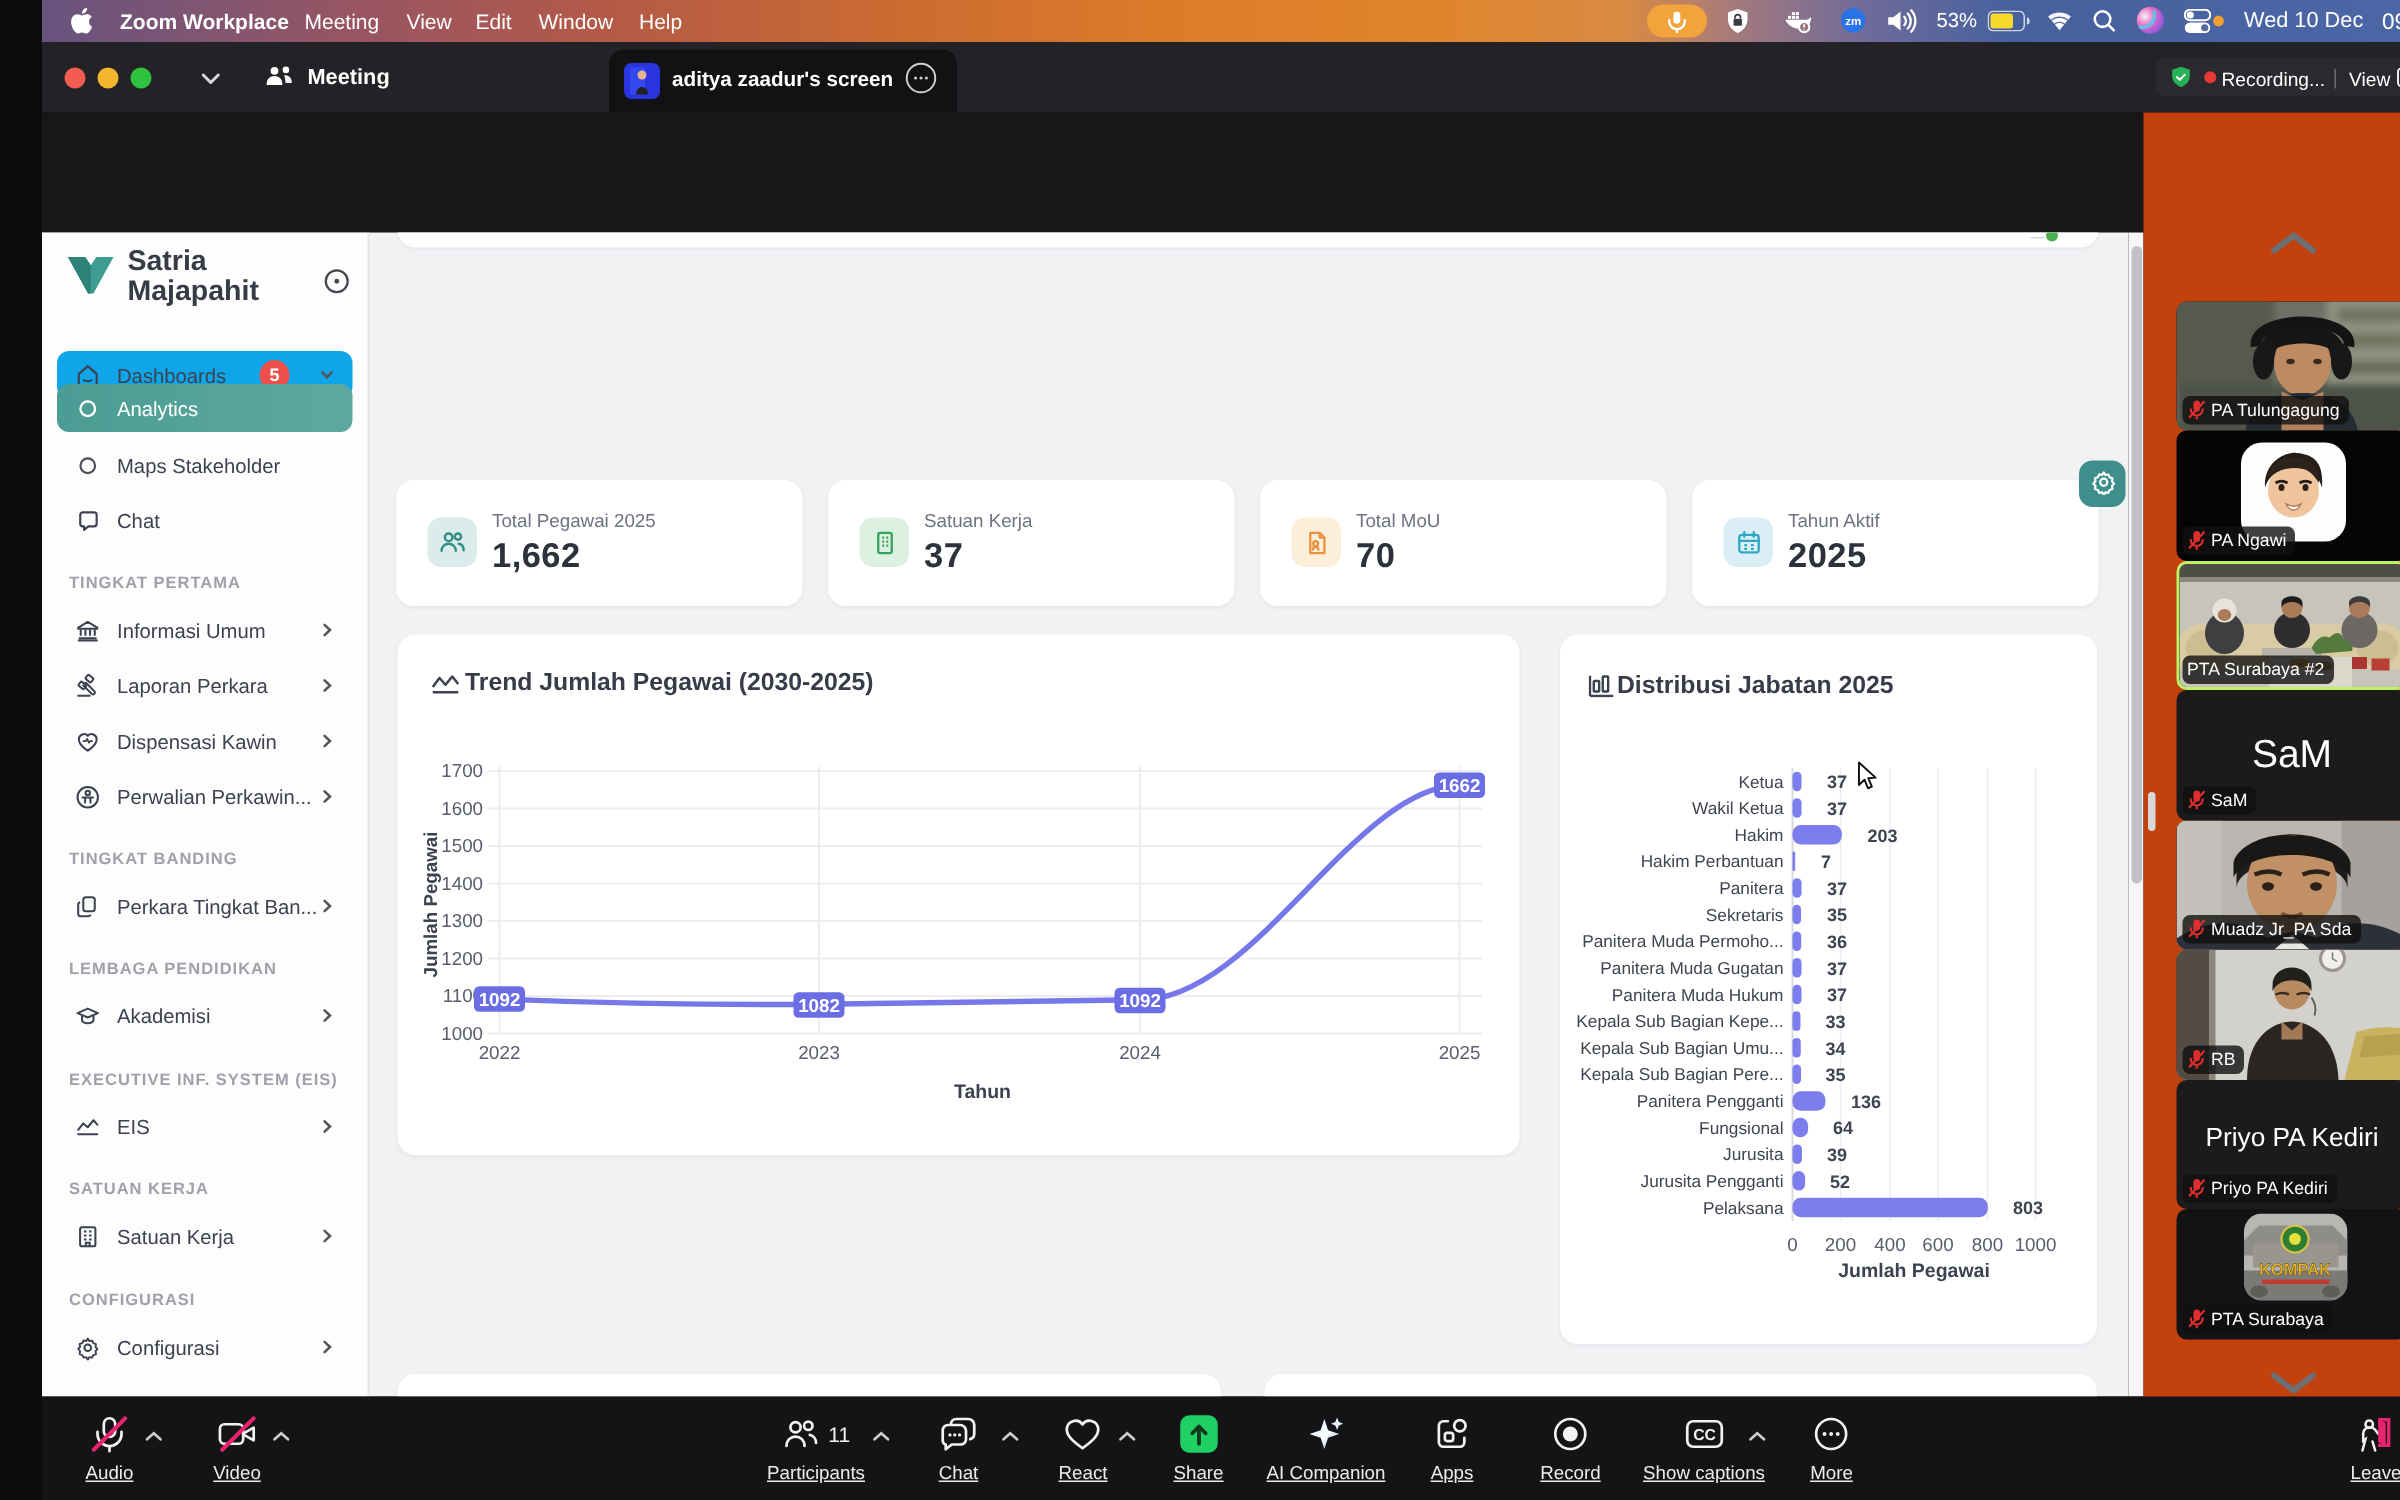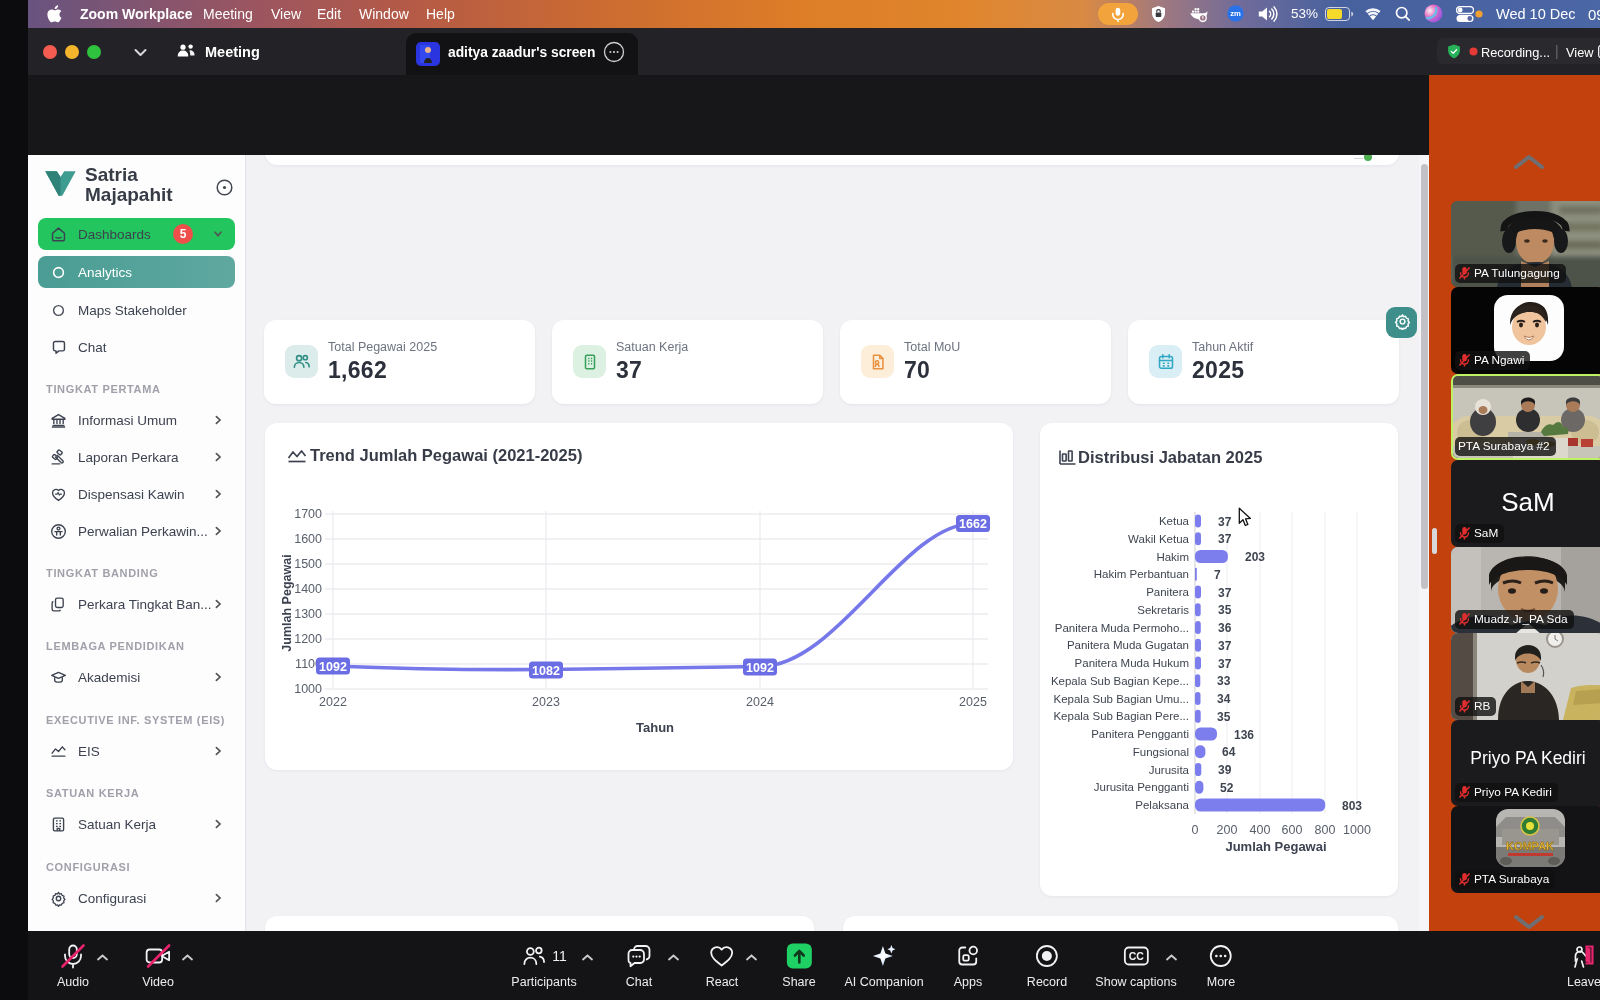--- a/index.html
+++ b/index.html
@@ -61,21 +61,21 @@
 
 #vpanel { position:absolute; left:1401px; top:0; width:199px; height:925px; background:#c2410c; }
 .tile { position:absolute; left:22px; width:154px; height:86.5px; overflow:hidden; background:#151518; border-radius:7px; }
 .namelab { position:absolute; left:4px; bottom:4px; background:rgba(16,16,16,0.8); border-radius:5px; color:#fff; font-size:11.8px; padding:2px 6px 3px 3px; display:flex; align-items:center; white-space:nowrap; }
 .namelab svg { margin-right:3px; }
 .bigname { color:#fff; text-align:center; }
 
 
 #toolbar { position:absolute; left:0; top:856px; width:1600px; height:69px; background:#141417; }
 .tbtn { position:absolute; top:12px; display:flex; flex-direction:column; align-items:center; color:#ececee; font-size:12.5px; }
-.tbtn .lab { margin-top:6px; }
+.tbtn .lab { margin-top:6px;text-decoration:underline; }
 .tchev { position:absolute; top:22px; }
 </style>
 </head>
 <body>
 <div id="root">
 
   <div id="menubar">
     <svg class="abs" style="left:19px;top:5px" width="15" height="18" viewBox="0 0 15 18">
         <path fill="#fff" d="M12.4 9.5c0-2.2 1.8-3.2 1.9-3.3-1-1.5-2.6-1.7-3.2-1.7-1.4-.1-2.7.8-3.4.8-.7 0-1.8-.8-2.9-.8C3.3 4.5 1.9 5.3 1.1 6.6c-1.5 2.6-.4 6.5 1.1 8.6.7 1 1.6 2.2 2.7 2.1 1.1 0 1.5-.7 2.8-.7 1.3 0 1.7.7 2.9.7 1.2 0 1.9-1 2.6-2.1.8-1.2 1.2-2.4 1.2-2.4s-2-.9-2-3.3zM10.2 2.9c.6-.7 1-1.7.9-2.7-.9 0-1.9.6-2.5 1.3-.6.6-1 1.6-.9 2.6 1 .1 2-.5 2.5-1.2z"></path>
       </svg>
@@ -224,21 +224,21 @@
         <svg class="abs" style="left:17px;top:16px" width="31" height="25" viewBox="0 0 31 25">
             <path d="M0.3 0.3 L11.8 0.3 L15.5 6 L19.2 0.3 L30.7 0.3 L17.3 24.7 L13.7 24.7 Z" fill="#3f9c90"></path>
             <path d="M0.3 0.3 L11.8 0.3 L15.5 6 L15.5 24.7 L13.7 24.7 Z" fill="#2e8278"></path>
           </svg>
         <div class="abs" style="left:57px;top:10px;font-size:19px;font-weight:bold;color:#363b46;line-height:20px">Satria<br>Majapahit</div>
         <svg class="abs" style="left:188px;top:24px" width="17" height="17" viewBox="0 0 17 17">
             <circle cx="8.5" cy="8.5" r="7.3" fill="none" stroke="#43484f" stroke-width="1.5"></circle>
             <circle cx="8.5" cy="8.5" r="1.6" fill="#43484f"></circle>
           </svg>
 
-        <div class="navitem" style="top:63px;background:#22c55e">
+        <div class="navitem" style="top:79px;background:#0ea5e9">
           <svg class="ic" viewBox="0 0 20 20">
               <path d="M3 8.5L10 2.5l7 6V16a1.4 1.4 0 0 1-1.4 1.4H4.4A1.4 1.4 0 0 1 3 16z" fill="none" stroke="#3d4250" stroke-width="1.7" stroke-linejoin="round"></path>
               <path d="M7 13.5c1 .9 5 .9 6 0" stroke="#3d4250" stroke-width="1.7" fill="none" stroke-linecap="round"></path>
             </svg>
           Dashboards
           <div class="abs" style="right:42px;top:6px;width:20px;height:20px;border-radius:50%;background:#ef4f4a;color:#fff;font-size:12px;font-weight:bold;text-align:center;line-height:20px">5</div>
           <svg class="chev" viewBox="0 0 10 10">
               <path d="M2 3.2l3 3.4 3-3.4" stroke="#555" stroke-width="1.7" fill="none" stroke-linecap="round"></path>
             </svg>
         </div>
@@ -452,21 +452,21 @@
               <circle cx="10" cy="10" r="2.8"></circle>
               <path d="M10 2.2l1.2 2.1 2.4-.4 1 2.2 2.3.8-.4 2.4 1.6 1.8-1.6 1.8.4 2.4-2.3.8-1 2.2-2.4-.4-1.2 2.1-1.2-2.1-2.4.4-1-2.2-2.3-.8.4-2.4L1.9 11l1.6-1.8-.4-2.4 2.3-.8 1-2.2 2.4.4z" stroke-linejoin="round"></path>
             </g>
           </svg>
 
         <div class="card" id="linecard">
           <svg class="abs" style="left:22px;top:24px" width="20" height="16" viewBox="0 0 20 16">
               <path d="M1.5 11l4.5-6 4 4.5L14.5 4l4 5" fill="none" stroke="#3d4250" stroke-width="1.7" stroke-linejoin="round"></path>
               <path d="M1.5 14.5h17" stroke="#3d4250" stroke-width="1.7"></path>
             </svg>
-          <div class="ctitle abs" style="left:45px;top:23px">Trend Jumlah Pegawai (2021-2025)</div>
+          <div class="ctitle abs" style="left:45px;top:23px">Trend Jumlah Pegawai (2030-2025)</div>
           <svg class="abs" style="left:0;top:60px" width="748" height="280" viewBox="0 0 748 280">
 
             <g stroke="#ededf1" stroke-width="1.3">
               <line x1="60" y1="31" x2="723" y2="31"></line>
                 <line x1="60" y1="56" x2="723" y2="56"></line>
                 <line x1="60" y1="81" x2="723" y2="81"></line>
                 <line x1="60" y1="106" x2="723" y2="106"></line>
                 <line x1="60" y1="131" x2="723" y2="131"></line>
                 <line x1="60" y1="156" x2="723" y2="156"></line>
                 <line x1="60" y1="181" x2="723" y2="181"></line>

